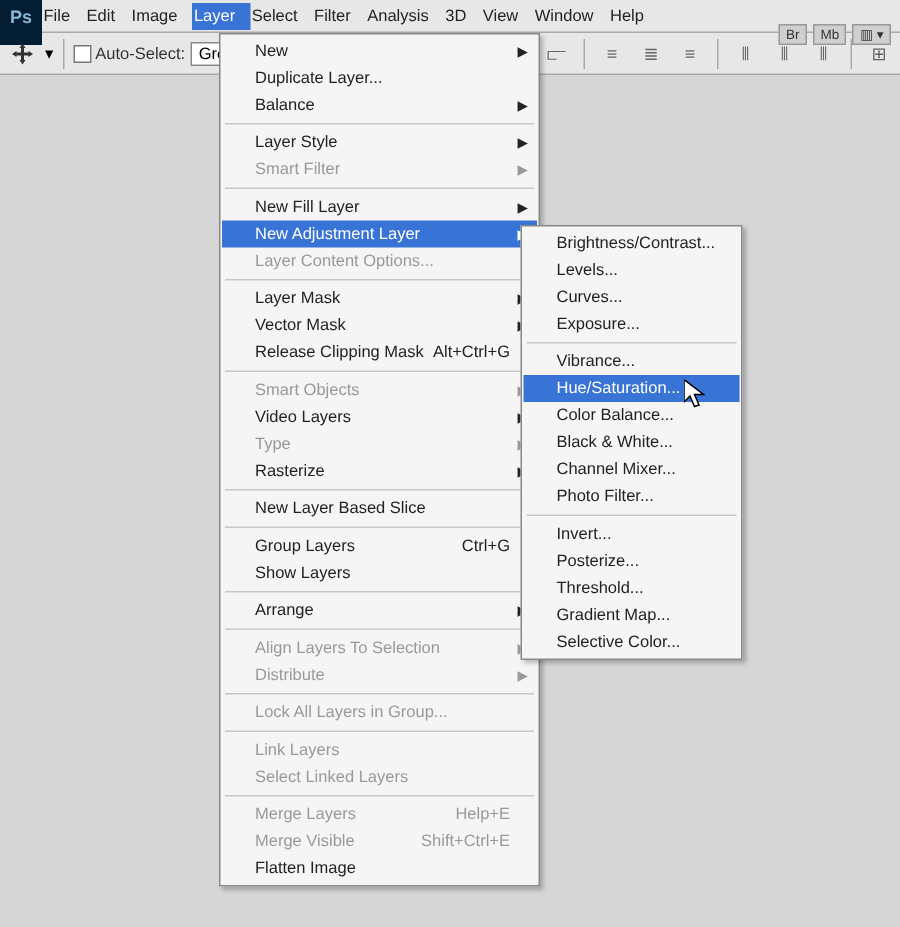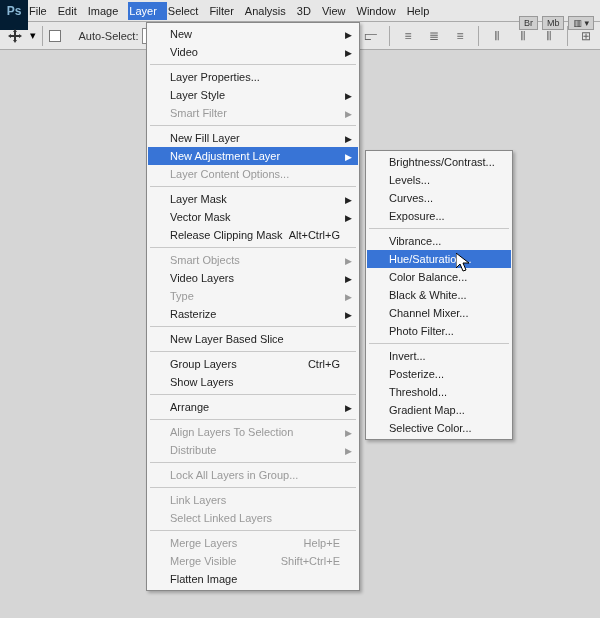--- a/index.html
+++ b/index.html
@@ -8,35 +8,35 @@
   .menubar { display: flex; align-items: center; background: #e7e7e7; height: 22px; border-bottom: 1px solid #aaa; }
   .ps-logo { background: #031d33; color: #8ab8d6; font-weight: bold; font-size: 12px; width: 28px; height: 38px; display:flex; align-items:center; justify-content:center; font-family:'Arial';}
   .menubar-item { padding: 3px 10px 3px 1px; cursor: default; color: #222; }
   .menubar-item.active { background: #3874d6; color: #fff; }
   .menubar-right { margin-left: auto; display:flex; align-items:center; gap:4px; padding-right:6px;margin-top:24px;}
   .menubar-right .badge { background:#cfcfcf; border:1px solid #999; color:#333; font-size:9px; padding:1px 4px; }
   
   .toolbar { display:flex; align-items:center; background:#e7e7e7; height:28px; border-bottom:1px solid #aaa; padding:0 4px; gap:4px;}
   .toolbar .tool { width:22px; height:22px; display:flex; align-items:center; justify-content:center; color:#333;}
   .toolbar .divider { width:1px; height:20px; background:#aaa; margin:0 2px;}
-  .toolbar .checkbox-row { display:flex; align-items:center; gap:18px; color:#333;}
+  .toolbar .checkbox-row { display:flex; align-items:center; gap:3px; color:#333;}
   .toolbar .checkbox { width:12px; height:12px; border:1px solid #777; background:#fff;}
   .toolbar .dropdown { background:#fff; border:1px solid #888; padding:1px 16px 1px 4px; font-size:11px; position:relative;}
   .toolbar .tool-icon { width:20px; height:16px; display:flex; align-items:center; justify-content:center; color:#666; font-size:12px;}
   
   .dropdown-menu { position:absolute; background:#f5f5f5; border:1px solid #888; box-shadow:2px 2px 3px rgba(0,0,0,0.25); padding:2px 1px; }
   .dropdown-menu.main { left:146px; top:22px; width:214px; }
-  .menu-item { display:flex; align-items:flex-end; padding:3px 18px 3px 22px; color:#222; cursor:default; position:relative; white-space:nowrap;}
+  .menu-item { display:flex; align-items:center; padding:3px 18px 3px 22px; color:#222; cursor:default; position:relative; white-space:nowrap;}
   .menu-item.disabled { color:#999; }
   .menu-item.highlight { background:#3874d6; color:#fff; }
   .menu-item .shortcut { margin-left:auto; padding-left:4px; }
   .menu-item .arrow { position:absolute; right:6px; font-size:9px; }
   .menu-sep { height:1px; background:#c8c8c8; margin:3px 2px; }
   
-  .dropdown-menu.sub { left:365px; top:150px; width:148px; }
+  .dropdown-menu.sub { left:347px; top:150px; width:148px; }
   
   .cursor-arrow { position:absolute; left:456px; top:253px; pointer-events:none; }
   .cursor-arrow svg { width:16px; height:22px; }
 
   .canvas-area { position:absolute; top:50px; left:0; right:0; bottom:0; background:#d6d6d6;}
 </style>
 </head>
 <body>
 
 <div class="menubar">
@@ -93,27 +93,27 @@
 </div>
 
 <div class="canvas-area"></div>
 
 <div class="dropdown-menu main" id="layer-menu">
     <div class="menu-item">
       <span>New</span>
       <span class="arrow">▶</span>
     </div>
     <div class="menu-item">
-      <span>Video</span>
-      <span class="arrow">▶</span>
-    </div>
-    <div class="menu-sep"></div>
-    <div class="menu-item">
-      <span>Layer Properties...</span>
-    </div>
+      <span>Duplicate Layer...</span>
+    </div>
+    <div class="menu-item">
+      <span>Balance</span>
+      <span class="arrow">▶</span>
+    </div>
+    <div class="menu-sep"></div>
     <div class="menu-item">
       <span>Layer Style</span>
       <span class="arrow">▶</span>
     </div>
     <div class="menu-item disabled">
       <span>Smart Filter</span>
       <span class="arrow">▶</span>
     </div>
     <div class="menu-sep"></div>
     <div class="menu-item">

